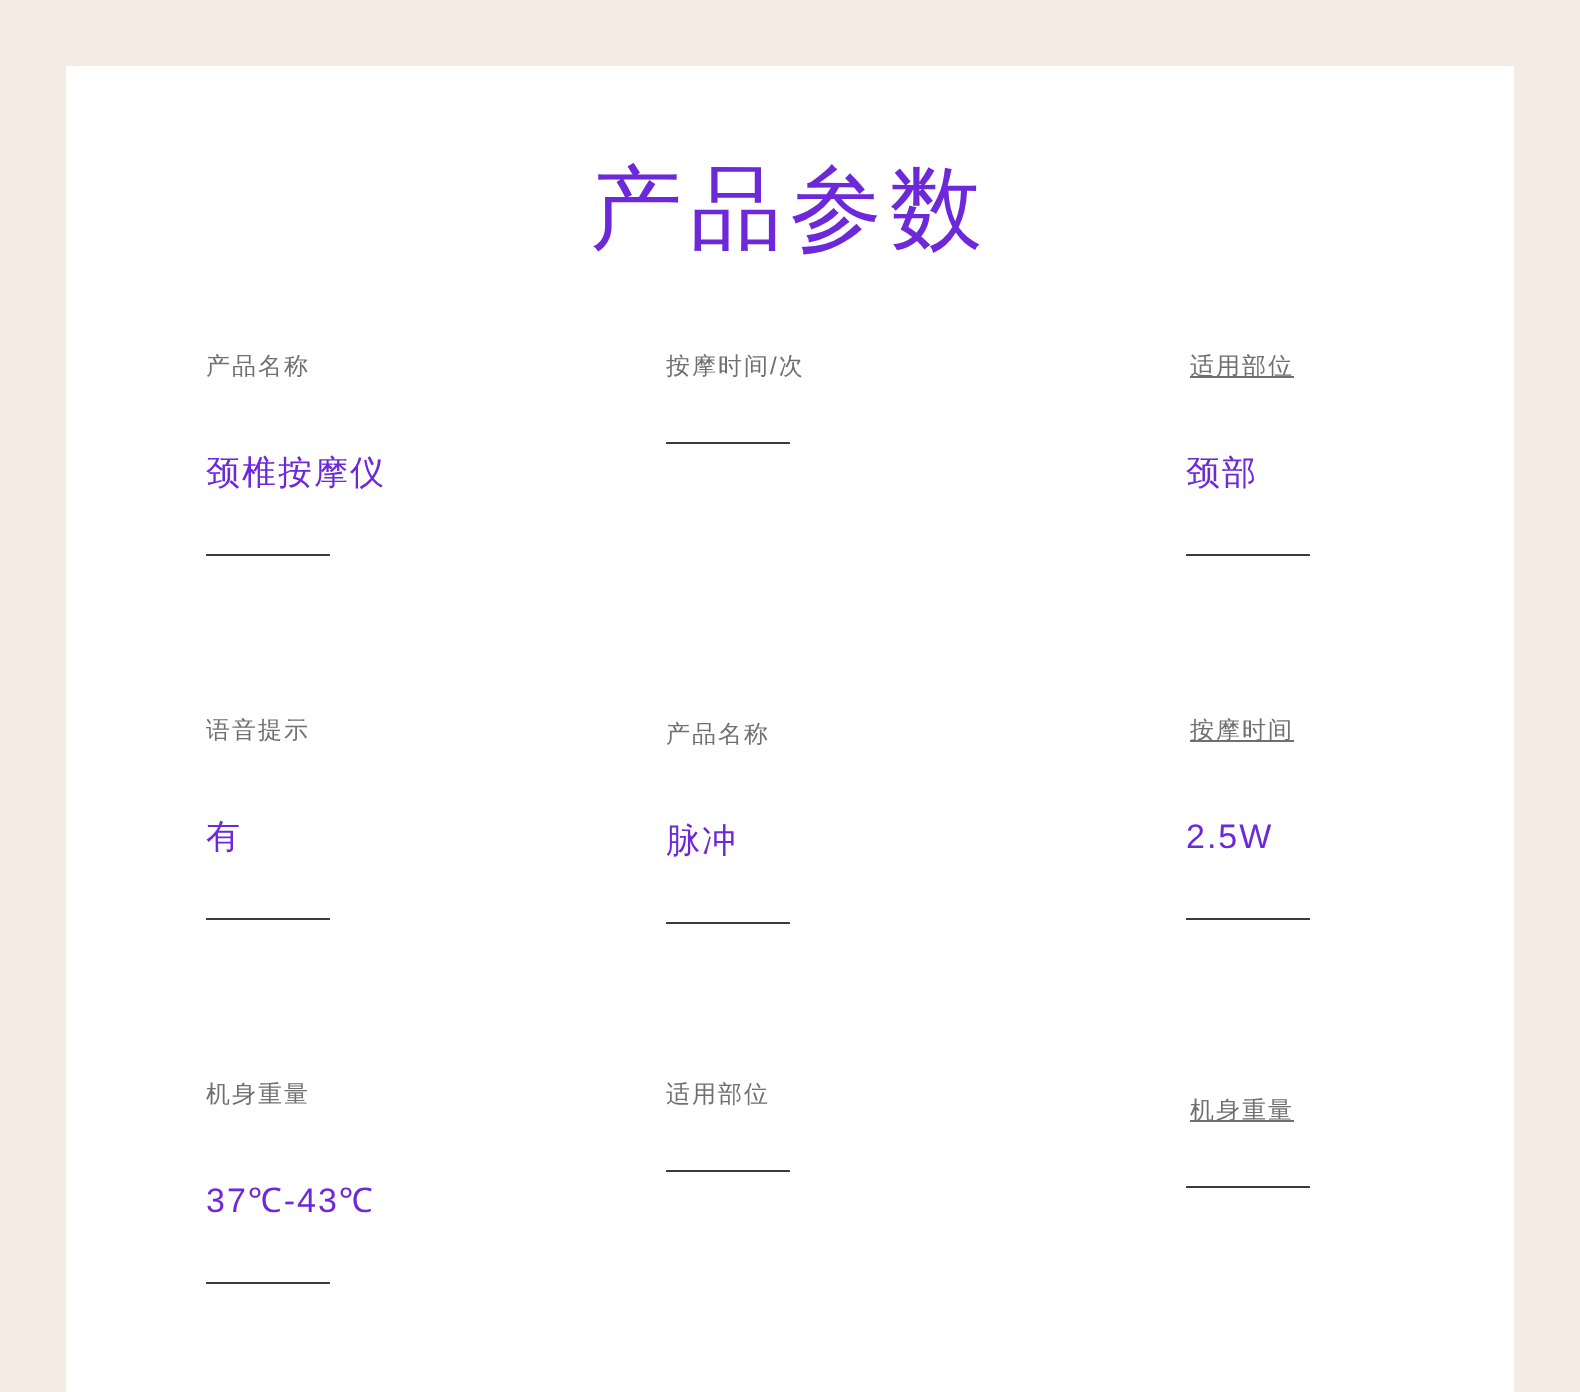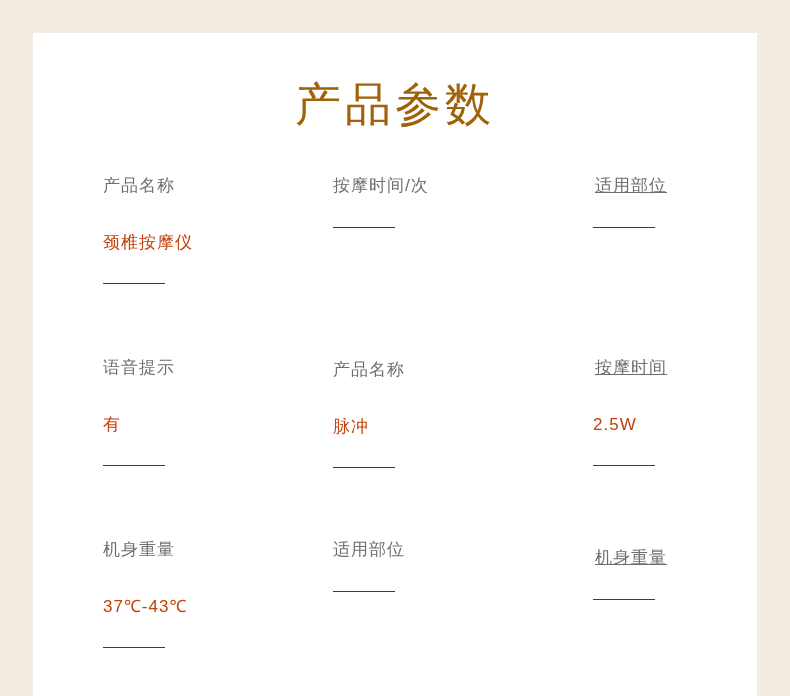--- a/index.html
+++ b/index.html
@@ -17,47 +17,47 @@
     position: absolute;
     left: 33px;
     top: 33px;
     width: 724px;
     height: 663px;
     background: #ffffff;
   }
   .page-title {
     text-align: center;
     font-size: 46px;
-    color: #a16207;
+    color: #6d28d9;
     font-weight: normal;
     letter-spacing: 4px;
     margin: 0;
     padding-top: 44px;
     line-height: 1.2;
   }
   .spec-grid {
     margin-top: 44px;
     padding: 0 38px 0 70px;
     display: grid;
     grid-template-columns: 230px 260px auto;
     grid-auto-rows: 182px;
     row-gap: 0;
   }
   .spec-cell {
     position: relative;
   }
   .spec-label {
-    font-size: 17px;
+    font-size: 12px;
     color: #6f6f6f;
     letter-spacing: 1px;
     line-height: 1.2;
   }
   .spec-value {
     font-size: 17px;
-    color: #c2410c;
+    color: #6d28d9;
     letter-spacing: 1px;
     margin-top: 36px;
     line-height: 1.2;
   }
   .spec-rule {
     width: 62px;
     height: 1px;
     background: #3c3c3c;
     margin-top: 30px;
   }
@@ -82,20 +82,21 @@
       <div class="spec-rule"></div>
     </div>
 
     <div class="spec-cell col-2">
       <div class="spec-label">按摩时间/次</div>
       <div class="spec-rule"></div>
     </div>
 
     <div class="spec-cell col-3">
       <div class="spec-label">适用部位</div>
+      <div class="spec-value">颈部</div>
       <div class="spec-rule"></div>
     </div>
 
     <div class="spec-cell col-1">
       <div class="spec-label">语音提示</div>
       <div class="spec-value">有</div>
       <div class="spec-rule"></div>
     </div>
 
     <div class="spec-cell col-2 offset-down-a">

